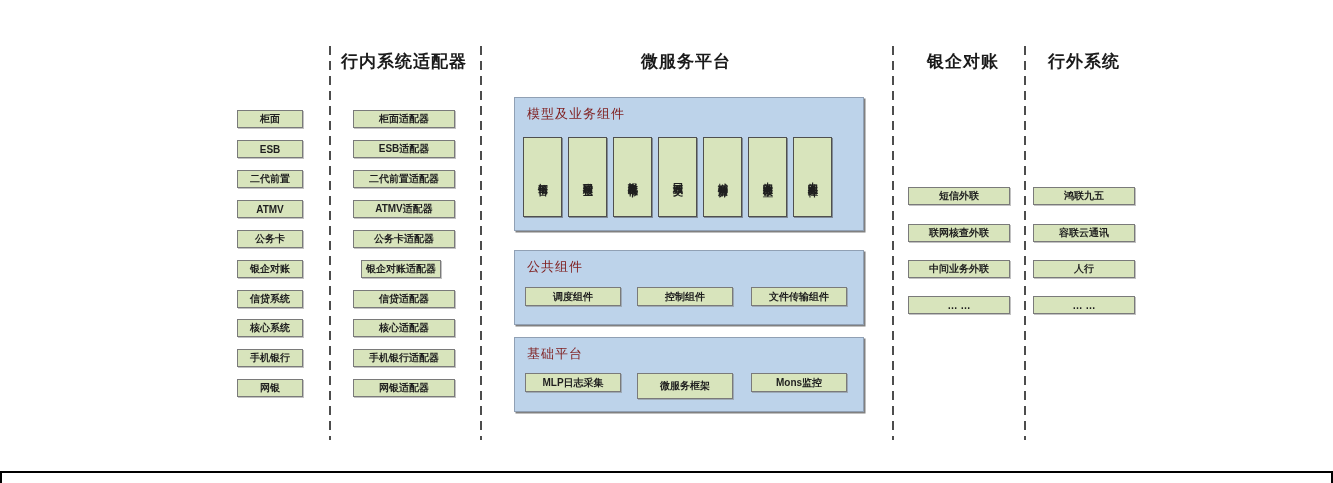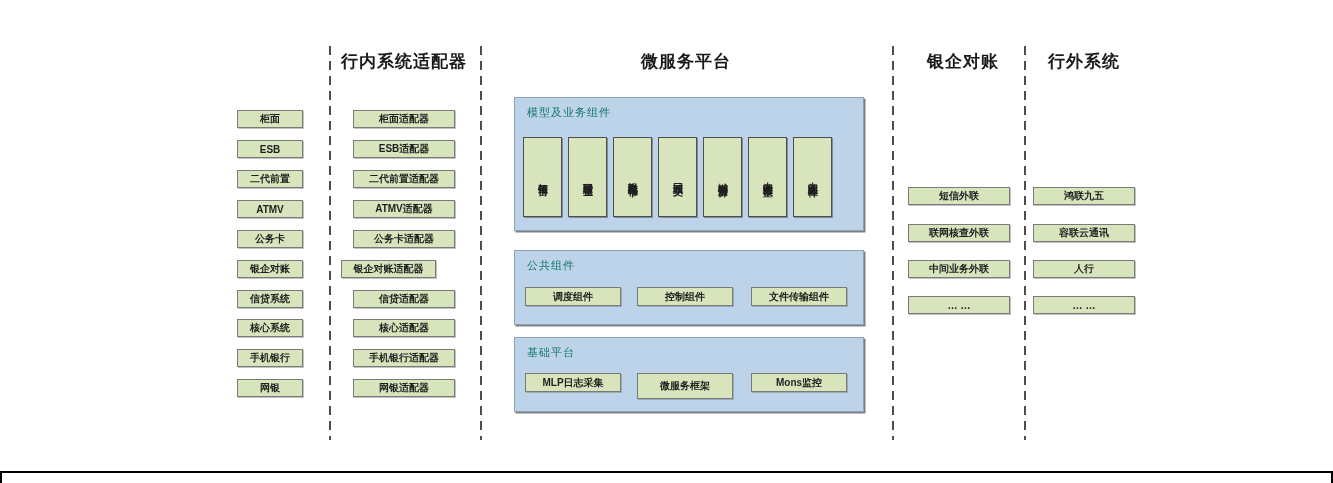--- a/index.html
+++ b/index.html
@@ -26,21 +26,21 @@
     font-size:10px; font-weight:bold; color:#1f1f1f; white-space:nowrap;text-align:right;
   }
   .panel {
     position:absolute; left:514px; width:350px;
     background:var(--panel-fill,#bdd3ea);
     border:1px solid var(--panel-border,#90a0b4);
     box-shadow:1.5px 1.5px 0 rgba(60,60,60,.65);
   }
   .panel-title {
     position:absolute; left:12px; top:7px;
-    font-size:11px; color:#0f766e; letter-spacing:1px; white-space:nowrap;
+    font-size:13px; color:#7f1d1d; letter-spacing:1px; white-space:nowrap;
   }
   .vbox {
     position:absolute; width:39px; height:80px;
     background:var(--box-fill,#d8e4bc);
     border:1px solid #4f4f4f;
     box-shadow:1px 1px 0 rgba(70,70,70,.5);
     display:flex; align-items:center; justify-content:center;
     writing-mode:vertical-rl; text-orientation:upright;
     font-size:10px; font-weight:bold; color:#1f1f1f; letter-spacing:1px;
     line-height:1;
@@ -72,21 +72,21 @@
   <div class="gbox" style="left:237px;top:290px;width:66px">信贷系统</div>
   <div class="gbox" style="left:237px;top:319px;width:66px">核心系统</div>
   <div class="gbox" style="left:237px;top:349px;width:66px">手机银行</div>
   <div class="gbox" style="left:237px;top:379px;width:66px">网银</div>
 
   <div class="gbox" style="left:353px;top:110px;width:102px">柜面适配器</div>
   <div class="gbox" style="left:353px;top:140px;width:102px">ESB适配器</div>
   <div class="gbox" style="left:353px;top:170px;width:102px">二代前置适配器</div>
   <div class="gbox" style="left:353px;top:200px;width:102px">ATMV适配器</div>
   <div class="gbox" style="left:353px;top:230px;width:102px">公务卡适配器</div>
-  <div class="gbox" style="left:341px;top:260px;width:95px">银企对账适配器</div>
+  <div class="gbox" style="left:361px;top:260px;width:80px">银企对账适配器</div>
   <div class="gbox" style="left:353px;top:290px;width:102px">信贷适配器</div>
   <div class="gbox" style="left:353px;top:319px;width:102px">核心适配器</div>
   <div class="gbox" style="left:353px;top:349px;width:102px">手机银行适配器</div>
   <div class="gbox" style="left:353px;top:379px;width:102px">网银适配器</div>
 
   <div class="panel" style="top:97px;height:134px">
     <div class="panel-title">模型及业务组件</div>
   </div>
   <div class="vbox" style="left:523px;top:137px">短信平台</div>
   <div class="vbox" style="left:568px;top:137px">联网核查</div>

